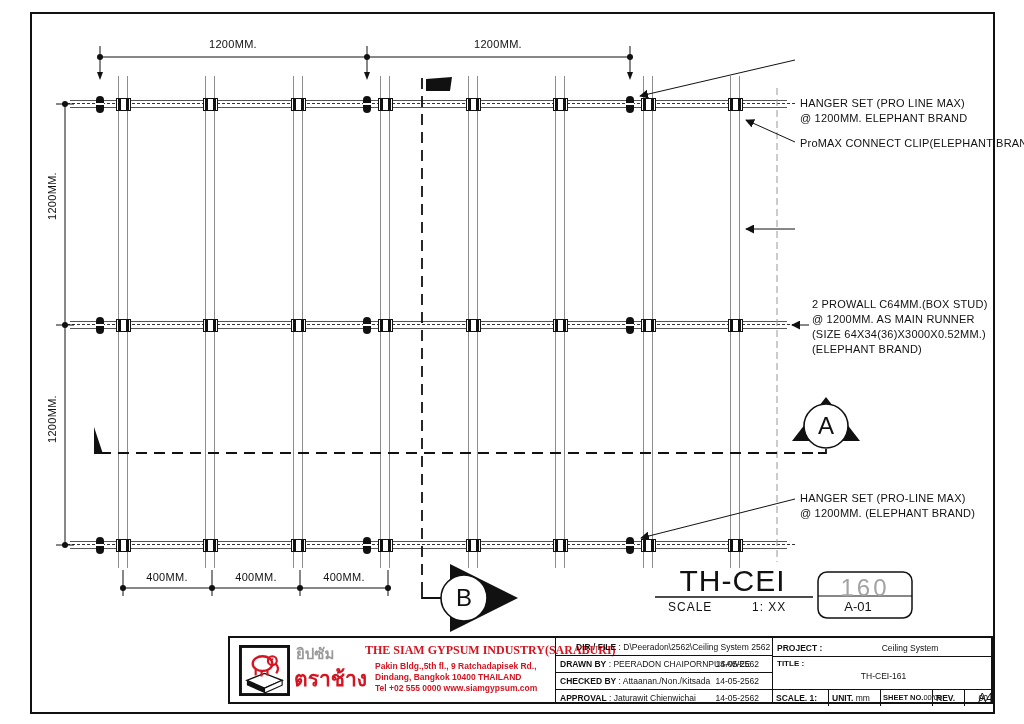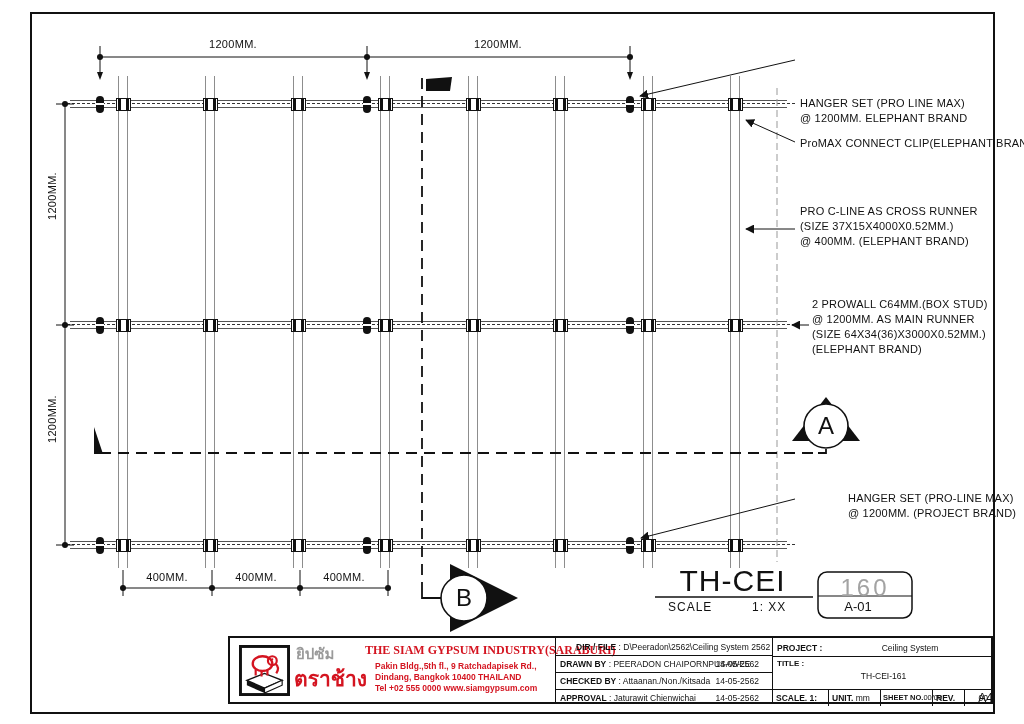--- a/index.html
+++ b/index.html
@@ -175,34 +175,29 @@
   <div class="dim" style="left:216px;top:571px;width:80px;">400MM.</div>
   <div class="dim" style="left:304px;top:571px;width:80px;">400MM.</div>
 
   <div class="ann" style="left:800px;top:52px;margin-top:44px;">
     <div>HANGER SET (PRO LINE MAX)</div>
     <div>@ 1200MM. ELEPHANT BRAND</div>
   </div>
   <div class="ann" style="left:800px;top:136px;">
     <div>ProMAX CONNECT CLIP(ELEPHANT BRAND)</div>
   </div>
-  <div class="ann" style="left:800px;top:204px;">
-    <div>PRO C-LINE AS CROSS RUNNER</div>
-    <div>(SIZE 37X15X4000X0.52MM.)</div>
-    <div>@ 400MM. (ELEPHANT BRAND)</div>
-  </div>
   <div class="ann" style="left:812px;top:297px;">
     <div>2 PROWALL C64MM.(BOX STUD)</div>
     <div>@ 1200MM. AS MAIN RUNNER</div>
     <div>(SIZE 64X34(36)X3000X0.52MM.)</div>
     <div>(ELEPHANT BRAND)</div>
   </div>
-  <div class="ann" style="left:848px;top:491px;">
+  <div class="ann" style="left:800px;top:491px;">
     <div>HANGER SET (PRO-LINE MAX)</div>
-    <div>@ 1200MM. (PROJECT BRAND)</div>
+    <div>@ 1200MM. (ELEPHANT BRAND)</div>
   </div>
 
   <div class="dt-name">TH-CEI</div>
   <div class="dt-scale-label">SCALE</div>
   <div class="dt-scale-val">1: XX</div>
   <div class="dt-num">160</div>
   <div class="dt-sheet">A-01</div>
 
   <div class="tb">
     <div class="vline" style="left:325px;"></div>

